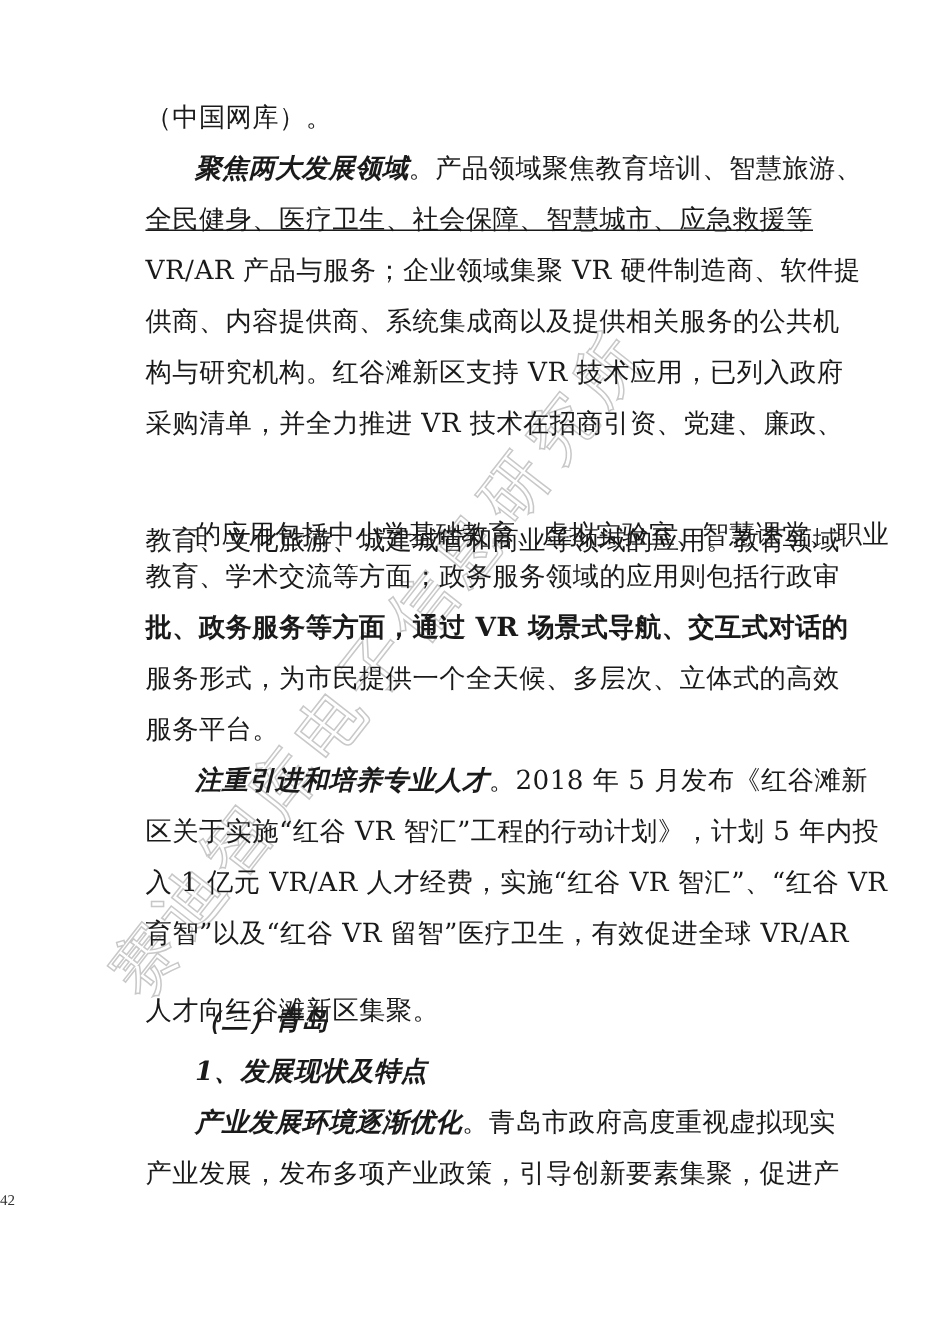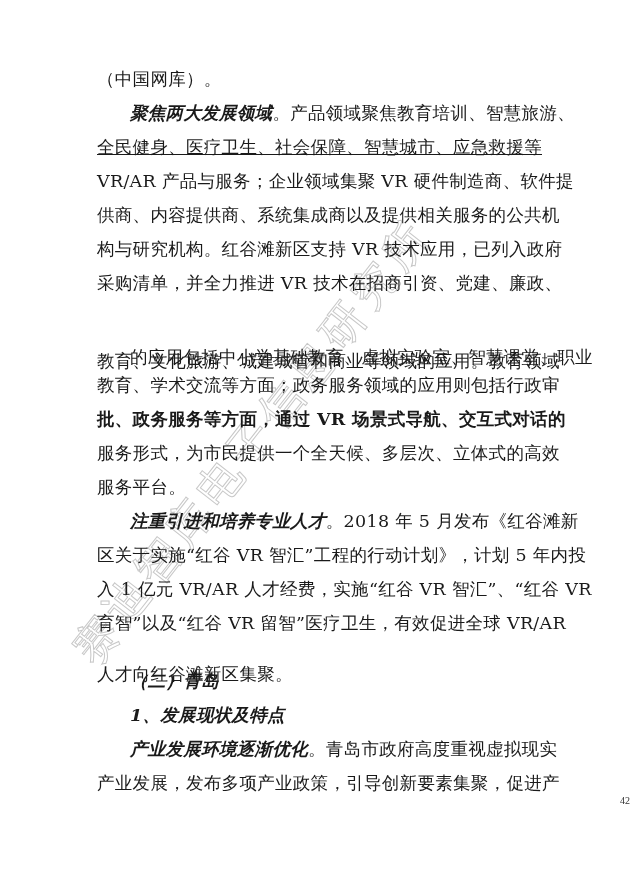--- a/index.html
+++ b/index.html
@@ -4,21 +4,21 @@
 <style>
   html, body { margin:0; padding:0; background:#ffffff; }
   body { width:630px; height:890px; position:relative; overflow:hidden;
          font-family:"DejaVu Serif","Liberation Serif",serif; color:#1a1a1a; }
   .page { position:absolute; left:0; top:0; width:630px; height:890px; }
   .line { position:absolute; left:97px; width:438px; font-size:17.5px; line-height:20px;
           white-space:nowrap; text-align:justify; text-align-last:justify; letter-spacing:0.3px; }
   .line.last { text-align-last:left; }
   .indent { left:130px; width:405px; }
   .bold { font-weight:bold;font-style:italic; }
-  .pnum { position:absolute; left:0; width:630px; top:795px; text-align:right;
+  .pnum { position:absolute; left:0; width:630px; top:795px; text-align:left;
           font-size:10px; color:#333; font-family:"Liberation Serif",serif; }
   .wm { position:absolute; left:60px; top:640px; transform-origin:0 0; transform:rotate(-52deg);
         font-size:44px; color:transparent; -webkit-text-stroke:1px #c8c8c8; letter-spacing:6px;
         white-space:nowrap; font-family:"DejaVu Sans",sans-serif; }
 </style>
 </head>
 <body>
 
 <div class="page">
   <div class="wm">赛迪智库电子信息研究所</div>

